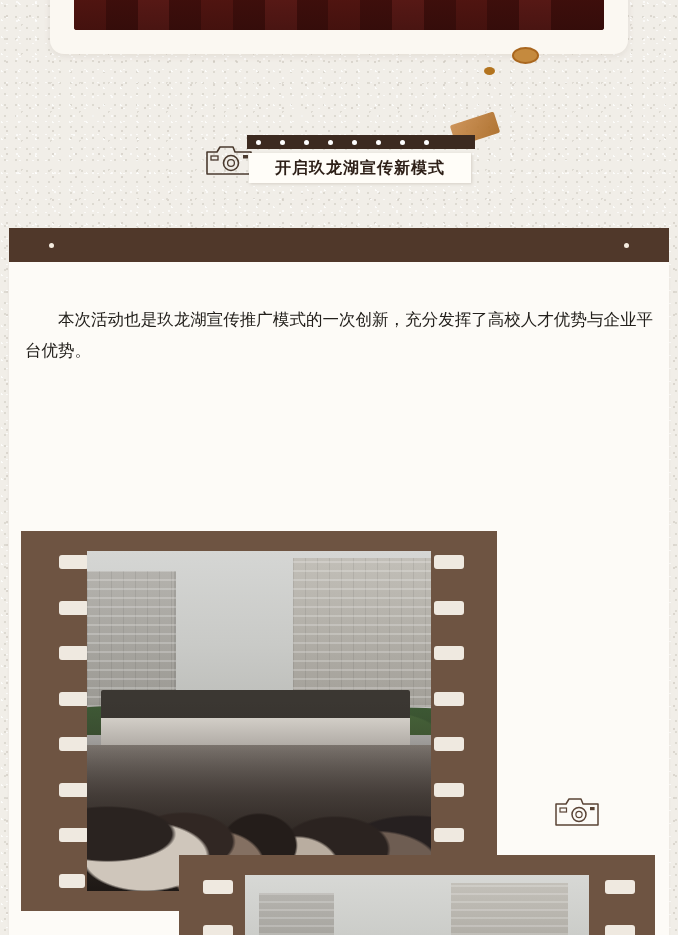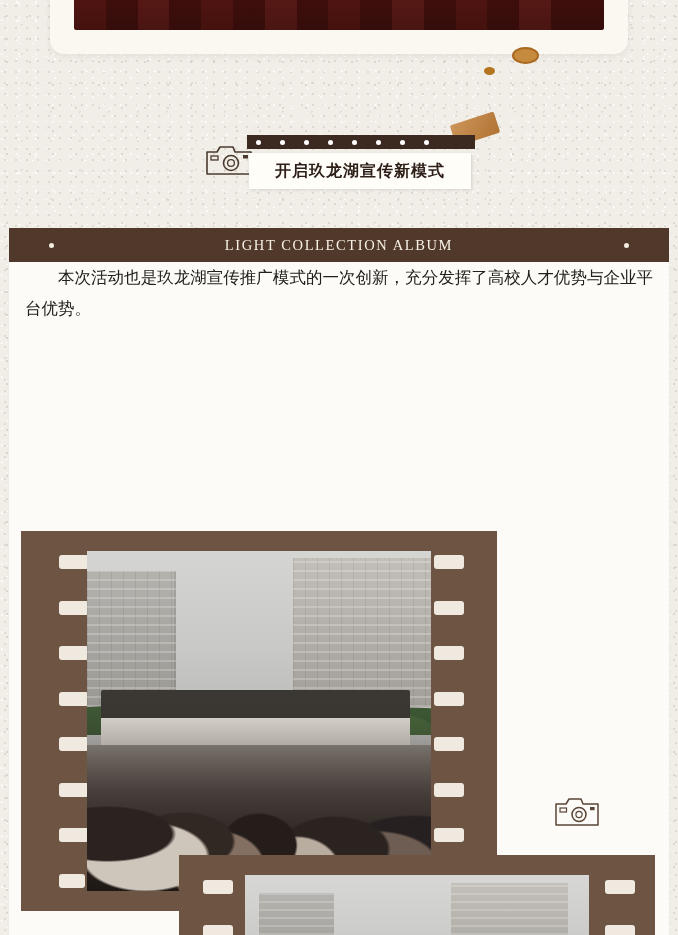--- a/index.html
+++ b/index.html
@@ -88,21 +88,21 @@
     padding-left: 9px;
   }
   .label-strip span {
     width: 5px; height: 5px; border-radius: 50%;
     background: #fff;
     display: block;
   }
   .title-plate {
     position: absolute;
     left: 249px; top: 153px;
-    width: 222px; height: 36px;
+    width: 222px; height: 30px;
     background: #fffdf8;
     box-shadow: 1px 1px 3px rgba(90,70,50,0.18);
     display: flex; align-items: center; justify-content: center;
   }
   .title-plate-text {
     font-family: "Liberation Sans", sans-serif;
     font-size: 16px; font-weight: bold;
     color: #2e2018;
     letter-spacing: 1px;
   }
@@ -144,21 +144,21 @@
   .para {
     margin: 0;
     padding: 0 16px;
     font-family: "Liberation Sans", sans-serif;
     font-size: 16.5px;
     line-height: 31px;
     color: #23201c;
     text-align: justify;
     text-indent: 2em;
   }
-  .para.first { }
+  .para.first { padding-top: 42px; }
   .para.second { padding-top: 26px; }
 
   
   .filmstrip {
     position: absolute;
     left: 21px; top: 531px;
     width: 476px; height: 380px;
     background: #6e5442;
     overflow: hidden;
   }
@@ -306,21 +306,20 @@
   <rect x="8" y="16" width="7" height="4" fill="none" stroke="#4a3a2e" stroke-width="1.3"></rect>
   <rect x="40" y="15" width="5" height="3.5" fill="#4a3a2e"></rect>
 </svg>
 
 <div class="title-plate">
   <div class="title-plate-text">开启玖龙湖宣传新模式</div>
 </div>
 
 <div class="banner">
   <div class="banner-dot l"></div>
-  <div class="banner-text">LIGHT COLLECTION ALBUM</div>
   <div class="banner-dot r"></div>
 </div>
 
 <div class="content">
   <p class="para first">本次活动也是玖龙湖宣传推广模式的一次创新，充分发挥了高校人才优势与企业平台优势。</p>
 </div>
 
 <div class="filmstrip">
   <div class="perf wide" style="left:38px; top:24px;"></div>
   <div class="perf wide" style="left:38px; top:70px;"></div>

